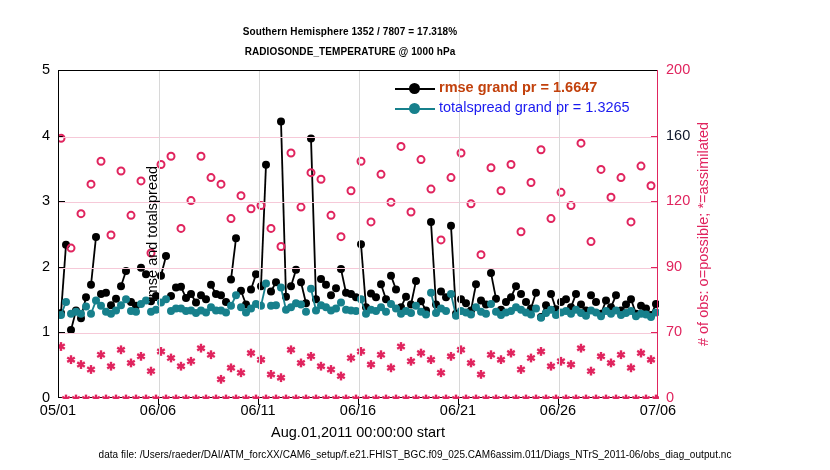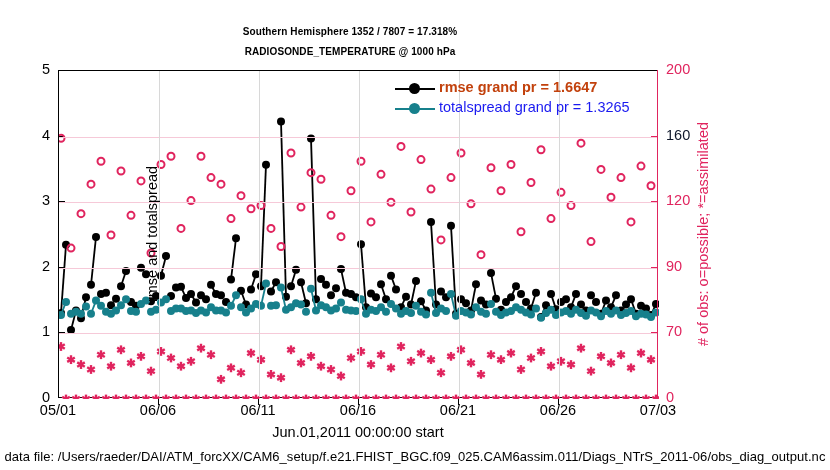--- a/index.html
+++ b/index.html
@@ -59,21 +59,21 @@
     background:transparent;
   }
   .leg-row{position:relative;height:20px;}
   .leg-sample{position:absolute;left:0;top:9px;width:40px;height:2.2px;}
   .leg-dot{position:absolute;left:14px;top:4px;width:11px;height:11px;border-radius:50%;}
   .leg-text{position:absolute;left:44px;top:-0.5px;font-size:14.5px;color:#1a1af0;white-space:nowrap;}
 
   
   .footer{
     position:absolute;left:0;top:449px;width:830px;text-align:center;
-    font-size:13px;color:#000;letter-spacing:0.05px;
+    font-size:10px;color:#000;letter-spacing:0.05px;
   }
 
   svg{display:block;}
 </style>
 </head>
 <body>
 
 <div id="root">
 
   <div class="title-block">
@@ -106,21 +106,21 @@
       <div class="xtl" style="left: 158px;">06/06</div>
       <div class="tickmark-x" style="left: 158px;"></div>
       <div class="xtl" style="left: 258px;">06/11</div>
       <div class="tickmark-x" style="left: 258px;"></div>
       <div class="xtl" style="left: 358px;">06/16</div>
       <div class="tickmark-x" style="left: 358px;"></div>
       <div class="xtl" style="left: 458px;">06/21</div>
       <div class="tickmark-x" style="left: 458px;"></div>
       <div class="xtl" style="left: 558px;">06/26</div>
       <div class="tickmark-x" style="left: 558px;"></div>
-      <div class="xtl" style="left: 658px;">07/03</div>
+      <div class="xtl" style="left: 658px;">07/06</div>
     </div>
 
   <div id="plot">
     <div id="gridlayer">
         <div class="hgrid" style="top: 262.4px; background: rgb(246, 201, 216);"></div>
         <div class="hgrid" style="top: 196.8px; background: rgb(246, 201, 216);"></div>
         <div class="hgrid" style="top: 131.2px; background: rgb(246, 201, 216);"></div>
         <div class="hgrid" style="top: 65.6px; background: rgb(246, 201, 216);"></div>
         <div class="vgrid" style="left: 100px; background: rgb(216, 216, 216);"></div>
         <div class="vgrid" style="left: 200px; background: rgb(216, 216, 216);"></div>
@@ -1090,21 +1090,21 @@
             <line x1="600.81" y1="330.20" x2="593.19" y2="325.80" stroke="#e0245e" stroke-width="2.4" stroke-linecap="butt"></line>
           </g>
         </g>
       </svg>
   </div>
 
   <div class="rightaxis"></div>
 
   <div class="ylabel-left">rmse and totalspread</div>
   <div class="ylabel-right"># of obs: o=possible; *=assimilated</div>
-  <div class="xlabel">Jun.01,2011 00:00:00 start</div>
+  <div class="xlabel">Aug.01,2011 00:00:00 start</div>
 
   <div id="legend">
       <div class="leg-row">
         <div class="leg-sample" style="background: rgb(0, 0, 0);"></div>
         <div class="leg-dot" style="background: rgb(0, 0, 0);"></div>
         <span class="leg-text" style="color: #c2410c; font-weight: bold;">rmse grand pr = 1.6647</span>
       </div>
       <div class="leg-row">
         <div class="leg-sample" style="background: rgb(23, 128, 140);"></div>
         <div class="leg-dot" style="background: rgb(23, 128, 140);"></div>

